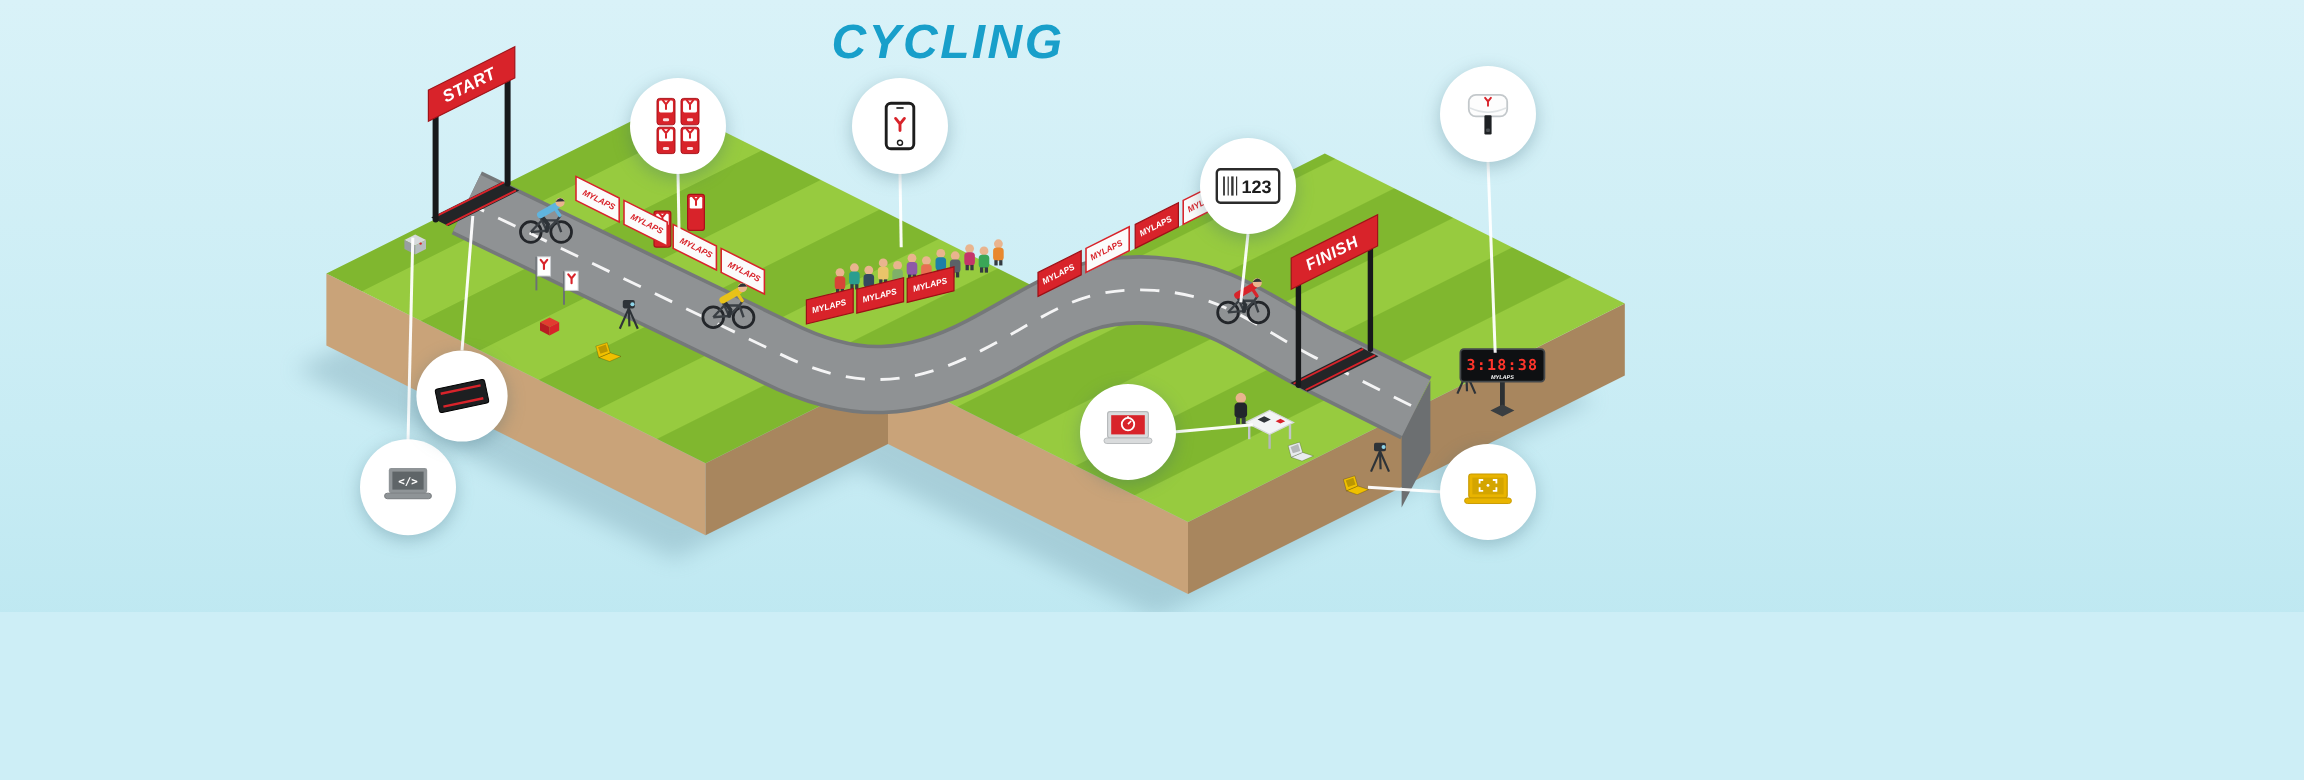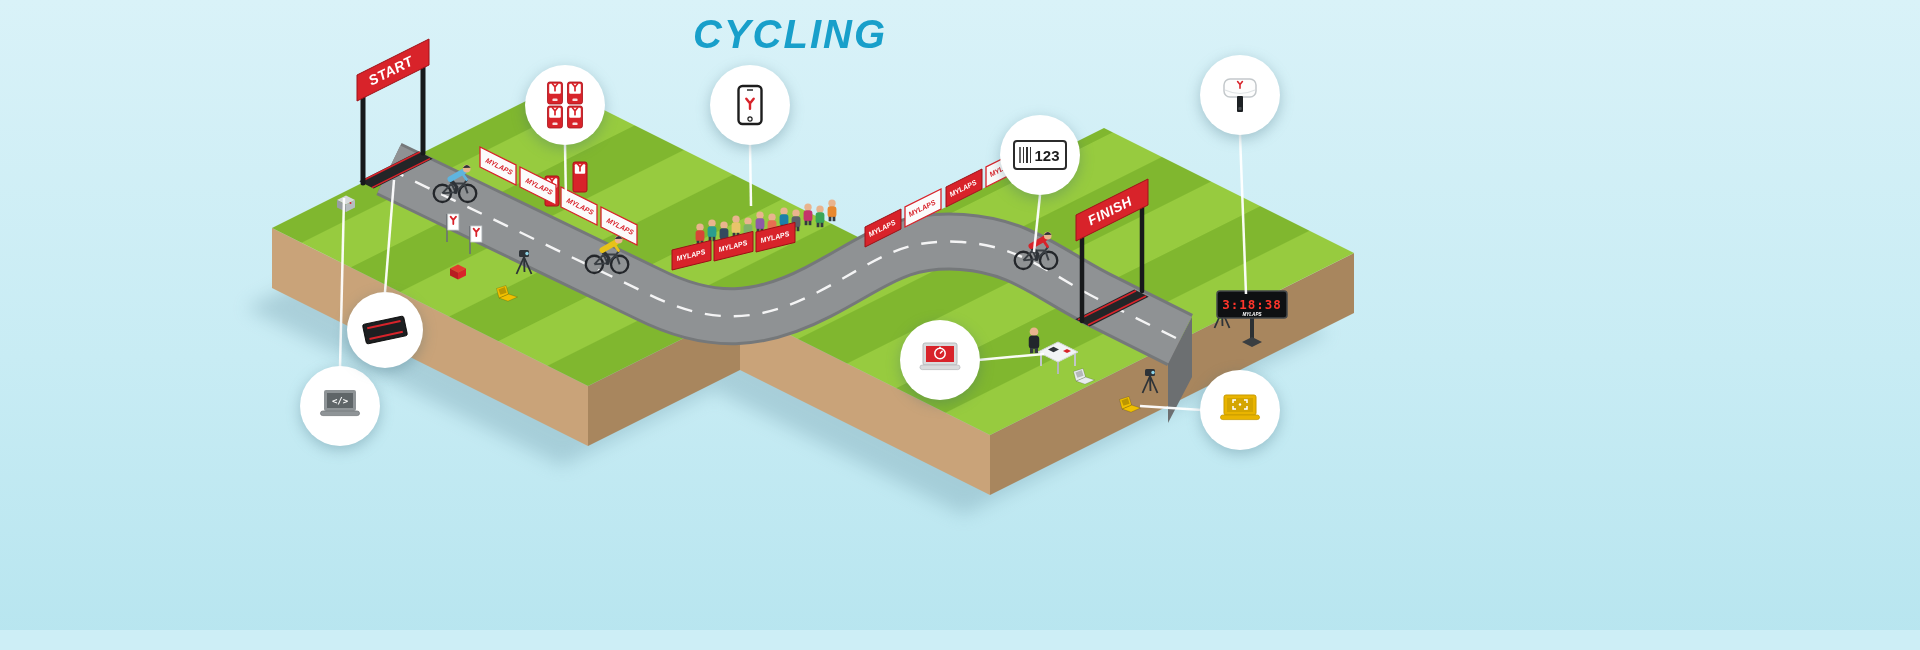--- a/index.html
+++ b/index.html
@@ -1,16 +1,16 @@
 <!DOCTYPE html>
 <html><head>
 <meta charset="utf-8">
 <style>
   html,body{margin:0;padding:0;background:#cdeef6}
-  .stage{position:relative;width:1920px;height:630px;overflow:hidden;font-family:"Liberation Sans",sans-serif}
+  .stage{position:relative;width:1920px;height:510px;overflow:hidden;font-family:"Liberation Sans",sans-serif}
   svg{display:block}
   .title-txt{font-family:"Liberation Sans",sans-serif;font-weight:bold;font-style:italic;letter-spacing:2px}
   .banner-txt{font-family:"Liberation Sans",sans-serif;font-weight:bold;font-style:italic;fill:#ffffff;letter-spacing:.5px}
   .mylaps-txt{font-family:"Liberation Sans",sans-serif;font-weight:bold;font-style:italic}
   .clock-txt{font-family:"DejaVu Sans Mono",monospace;font-weight:bold}
   .mono-txt{font-family:"DejaVu Sans Mono",monospace;font-weight:bold}
   .callout{filter:drop-shadow(0 4px 7px rgba(55,100,115,0.32))}
   .callout-line{stroke:#ffffff;stroke-width:2.5;opacity:.95;fill:none}
 </style>
 </head>

